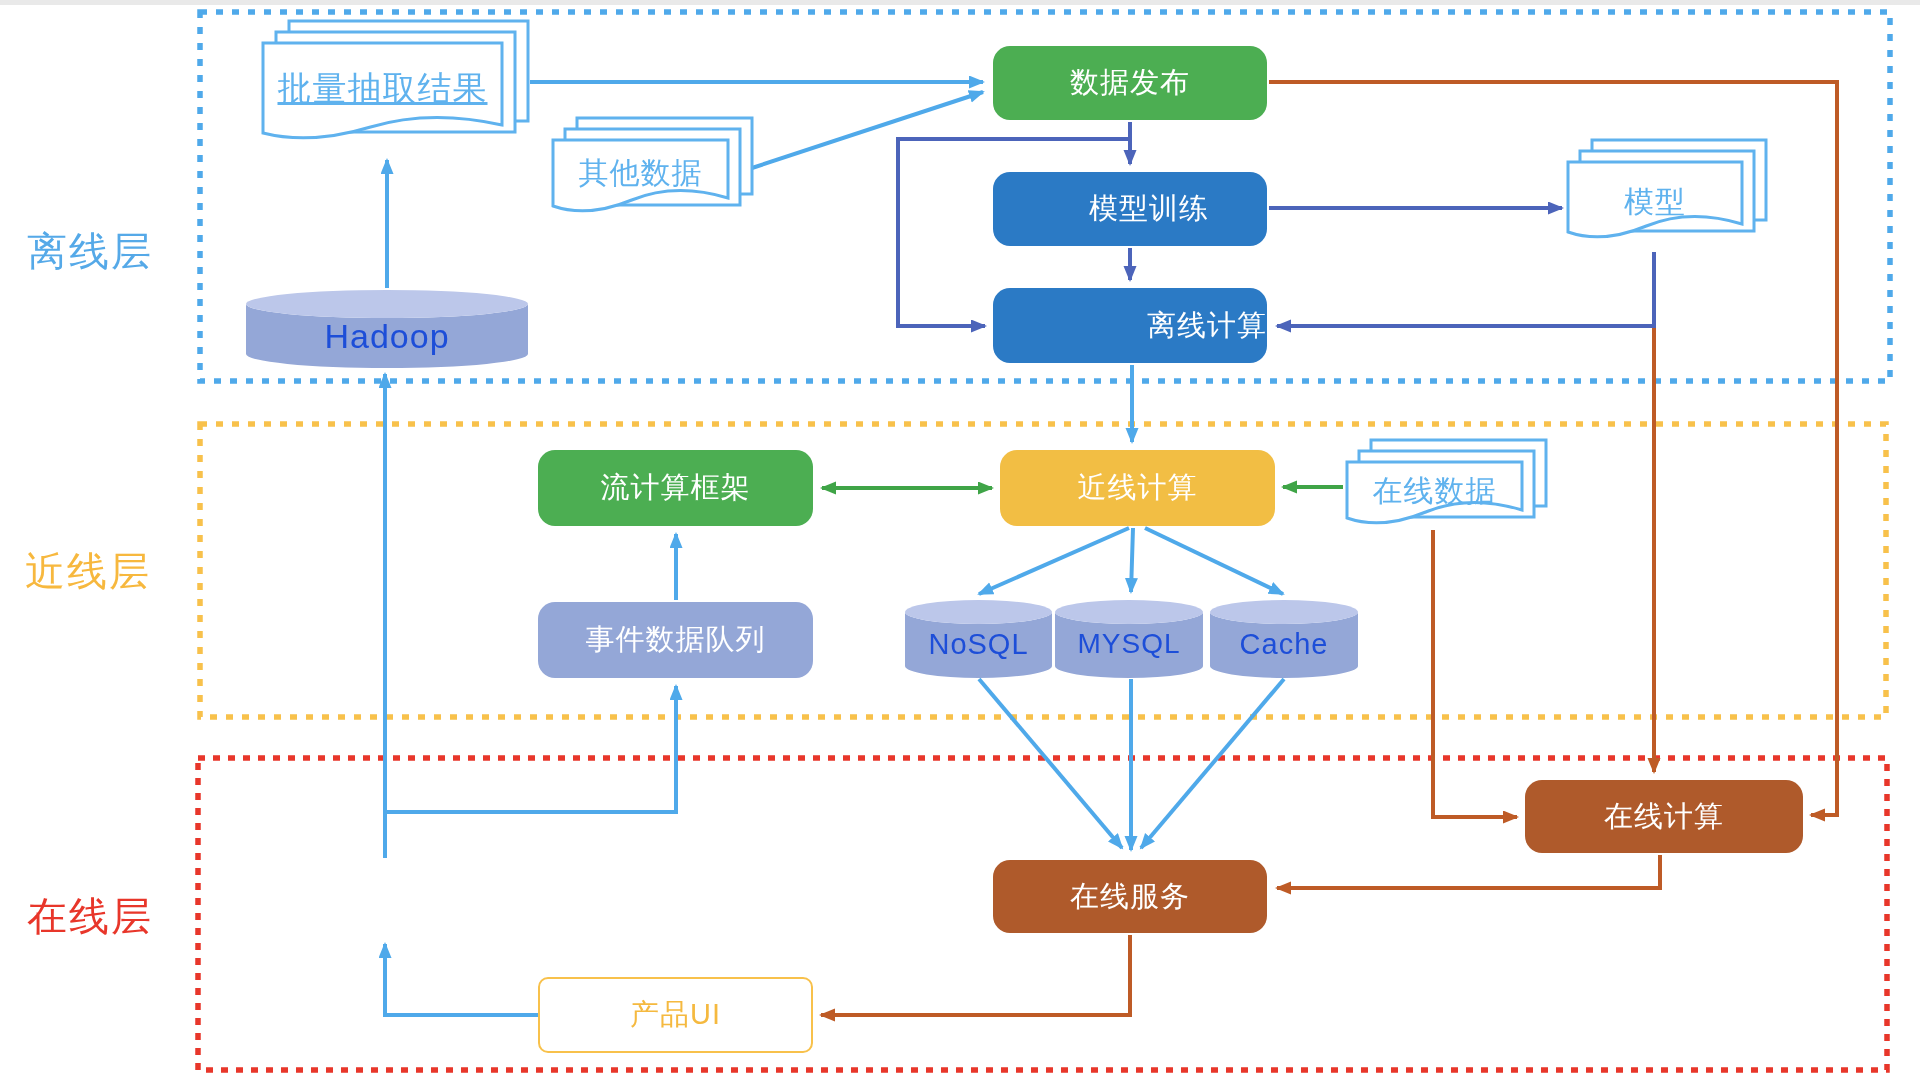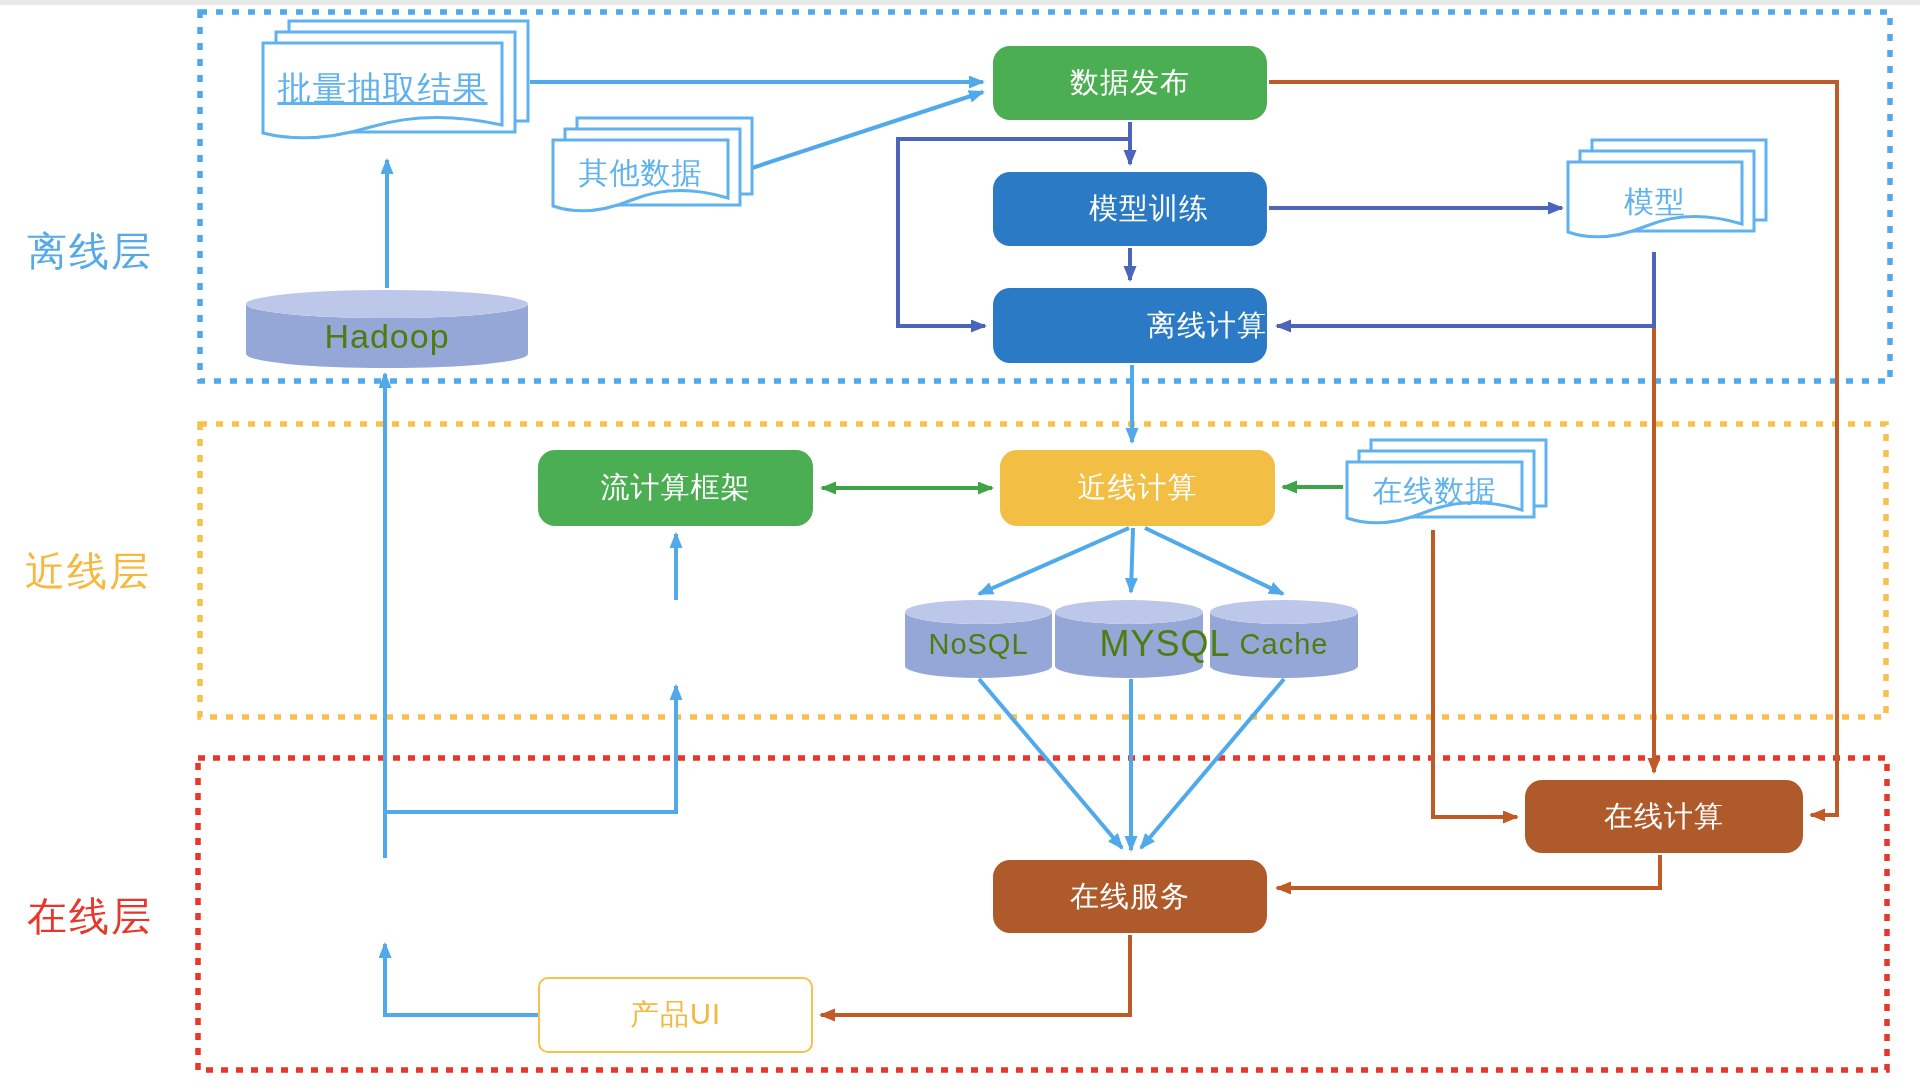--- a/index.html
+++ b/index.html
@@ -11,21 +11,21 @@
         color:#ffffff;font-size:29px;letter-spacing:1px;border-radius:17px;box-sizing:border-box;}
   .green{background:#4CAE52;}
   .blue{background:#2B7AC5;padding-left:38px;}
   .yellow{background:#F2BE44;}
   .peri{background:#94A7D7;}
   .brown{background:#AF5A2B;}
   .outline-yellow{background:#ffffff;border:2.5px solid #F8C14B;color:#F5B93F;border-radius:20px;}
   .doclabel{position:absolute;display:flex;align-items:center;justify-content:center;
             color:#5FB2EE;letter-spacing:1px;}
   .cyllabel{position:absolute;display:flex;align-items:center;justify-content:center;
-            color:#4d7c0f;letter-spacing:1px;}
+            color:#1d4ed8;letter-spacing:1px;}
   .layerlabel{position:absolute;font-size:40px;letter-spacing:2px;}
   .lbl-offline{left:27px;top:224px;color:#55A9E8;}
   .lbl-nearline{left:25px;top:544px;color:#F7B83E;}
   .lbl-online{left:27px;top:889px;color:#E8362A;}
 </style>
 </head>
 <body>
 
 <div class="stage">
   <div class="topstrip"></div>
@@ -139,32 +139,35 @@
   </div>
   <div class="node blue" style="left:993px;top:288px;width:274px;height:75px;justify-content:flex-end;">
     <span>离线计算</span>
   </div>
   <div class="node green" style="left:538px;top:450px;width:275px;height:76px;">
     <span>流计算框架</span>
   </div>
   <div class="node yellow" style="left:1000px;top:450px;width:275px;height:76px;">
     <span>近线计算</span>
   </div>
+  <div class="node peri" style="left:538px;top:602px;width:275px;height:76px;">
+    <span>事件数据队列</span>
+  </div>
   <div class="node brown" style="left:993px;top:860px;width:274px;height:73px;">
     <span>在线服务</span>
   </div>
   <div class="node brown" style="left:1525px;top:780px;width:278px;height:73px;">
     <span>在线计算</span>
   </div>
   <div class="node outline-yellow" style="left:538px;top:977px;width:275px;height:76px;border-radius:10px;">
     <span>产品UI</span>
   </div>
 
   <div class="doclabel" style="left:263px;top:53px;width:239px;height:72px;font-size:34px;text-decoration:underline;">批量抽取结果</div>
   <div class="doclabel" style="left:553px;top:146px;width:175px;height:54px;font-size:30px;">其他数据</div>
   <div class="doclabel" style="left:1568px;top:174px;width:174px;height:56px;font-size:30px;">模型</div>
   <div class="doclabel" style="left:1347px;top:466px;width:175px;height:50px;font-size:30px;">在线数据</div>
 
   <div class="cyllabel" style="left:246px;top:312px;width:282px;height:48px;font-size:34px;">Hadoop</div>
   <div class="cyllabel" style="left:905px;top:618px;width:147px;height:52px;font-size:29px;">NoSQL</div>
-  <div class="cyllabel" style="left:1055px;top:618px;width:148px;height:52px;font-size:36px;margin-left:36px;">MYSQL</div>
+  <div class="cyllabel" style="left:1055px;top:618px;width:148px;height:52px;font-size:28px;">MYSQL</div>
   <div class="cyllabel" style="left:1210px;top:618px;width:148px;height:52px;font-size:29px;">Cache</div>
 </div>
 
 </body></html>

